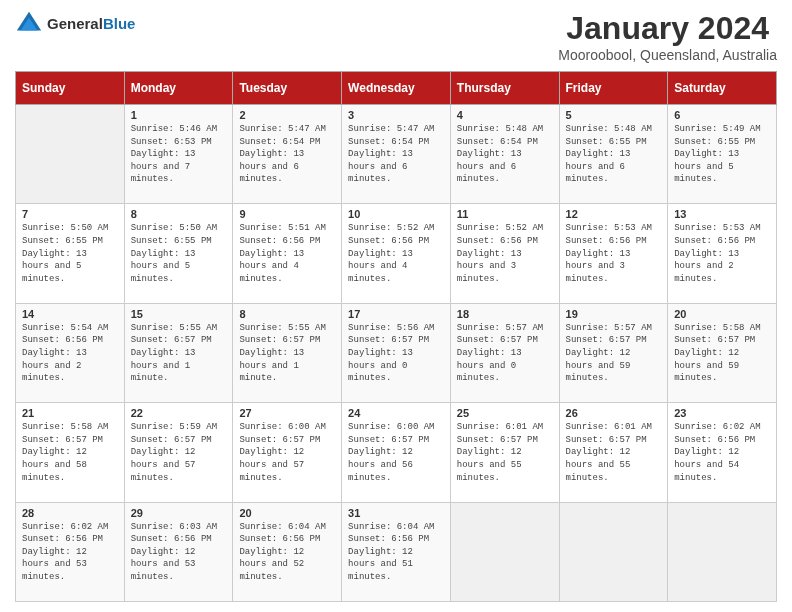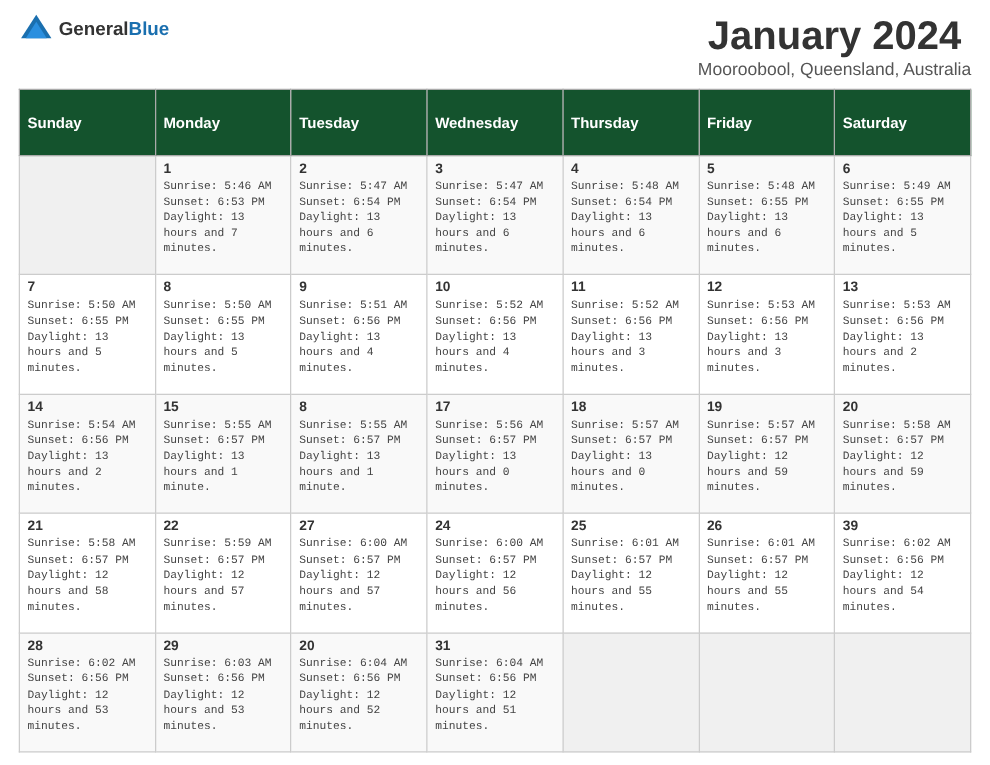--- a/index.html
+++ b/index.html
@@ -59,25 +59,25 @@
       font-size: 14px;
       color: #555;
       text-align: center;
     }
     table {
       width: 100%;
       border-collapse: collapse;
       flex: 1;
     }
     thead tr th {
-      background-color: #14532d;
+      background-color: #b91c1c;
       color: white;
       font-size: 12px;
       font-weight: bold;
-      padding: 19px 6px;
+      padding: 9px 6px;
       text-align: left;
       border: 1px solid #aaa;
     }
     tbody tr td {
       vertical-align: top;
       padding: 4px 6px;
       border: 1px solid #ccc;
       font-size: 9.5px;
       color: #333;
       width: 14.28%;
@@ -246,21 +246,21 @@
           </td>
           <td>
             <span class="day-number">25</span>
             <div class="day-info">Sunrise: 6:01 AM<br>Sunset: 6:57 PM<br>Daylight: 12 hours and 55 minutes.</div>
           </td>
           <td>
             <span class="day-number">26</span>
             <div class="day-info">Sunrise: 6:01 AM<br>Sunset: 6:57 PM<br>Daylight: 12 hours and 55 minutes.</div>
           </td>
           <td>
-            <span class="day-number">39</span>
+            <span class="day-number">23</span>
             <div class="day-info">Sunrise: 6:02 AM<br>Sunset: 6:56 PM<br>Daylight: 12 hours and 54 minutes.</div>
           </td>
         </tr>
         <tr>
           <td>
             <span class="day-number">28</span>
             <div class="day-info">Sunrise: 6:02 AM<br>Sunset: 6:56 PM<br>Daylight: 12 hours and 53 minutes.</div>
           </td>
           <td>
             <span class="day-number">29</span>

